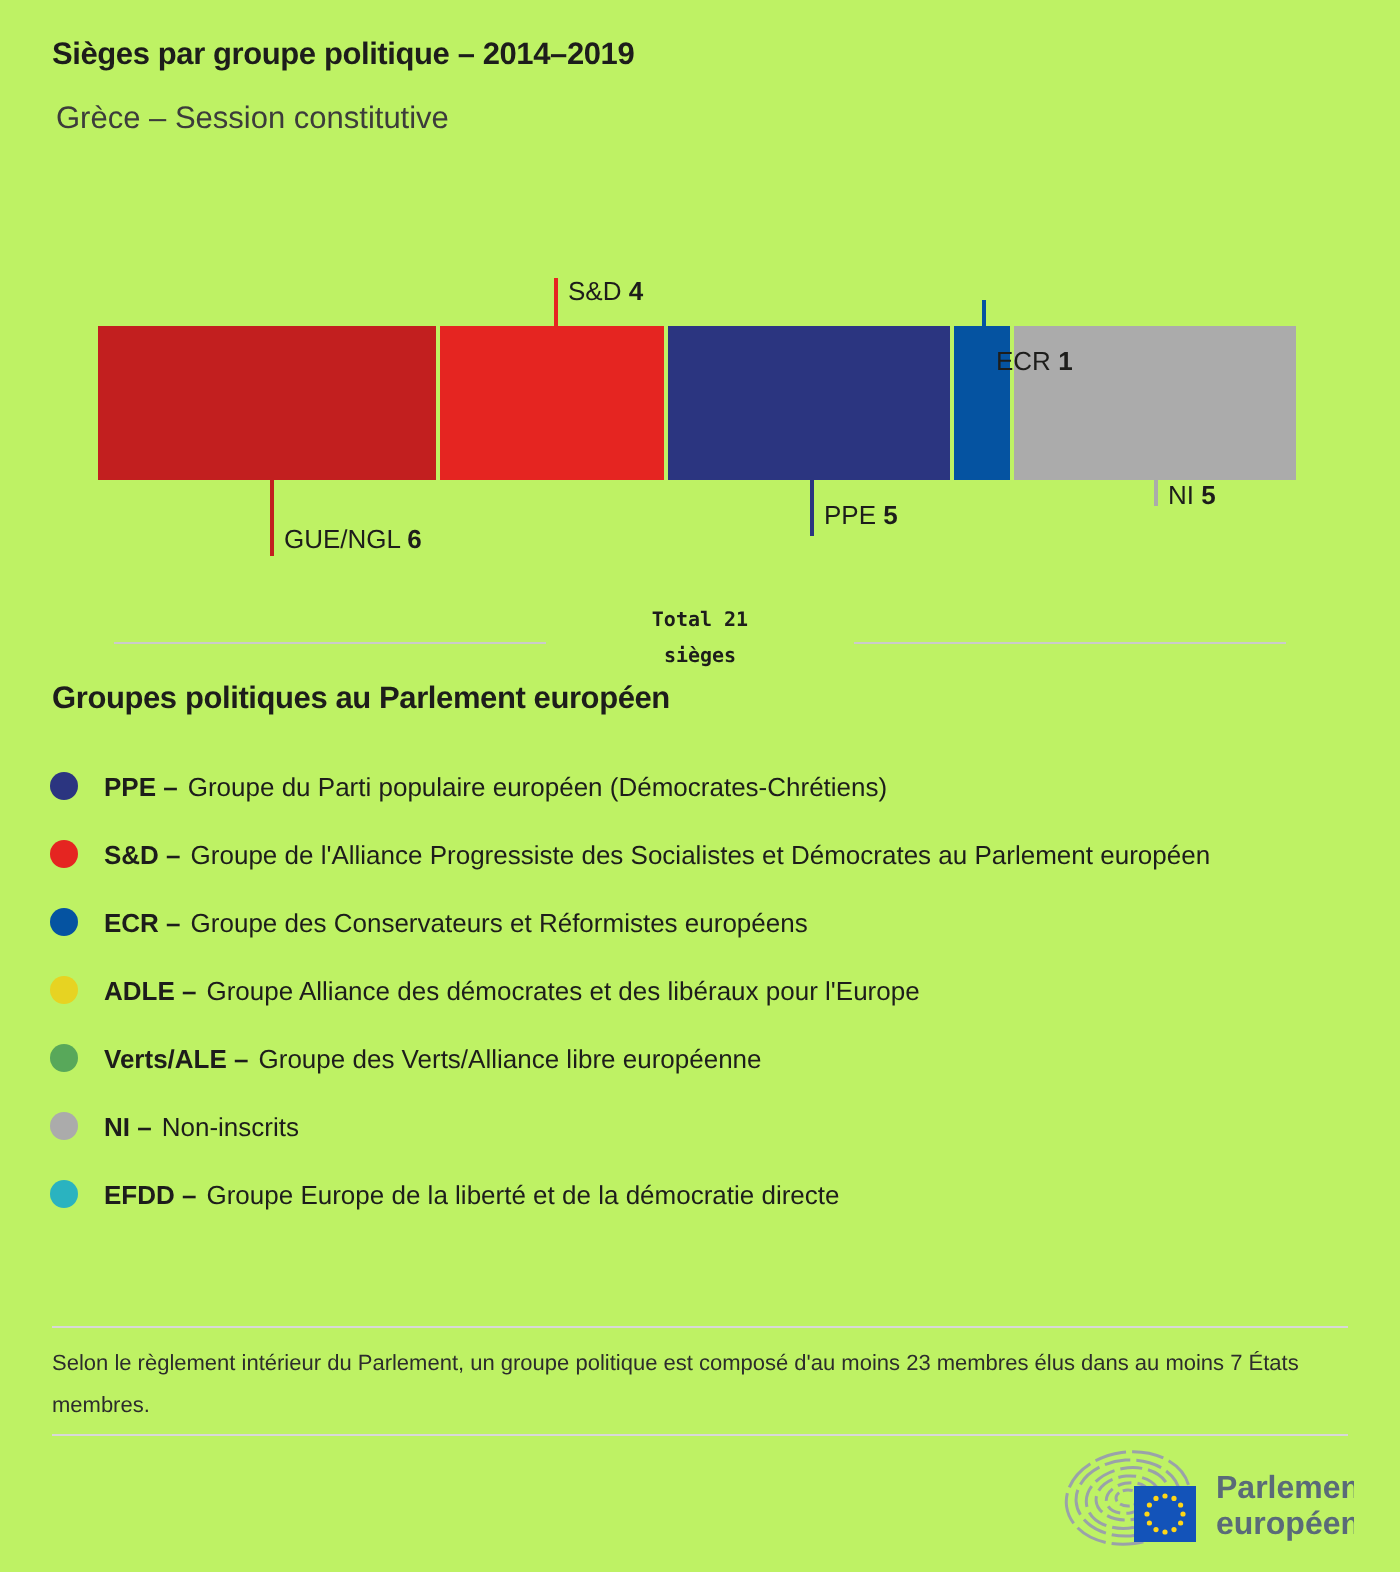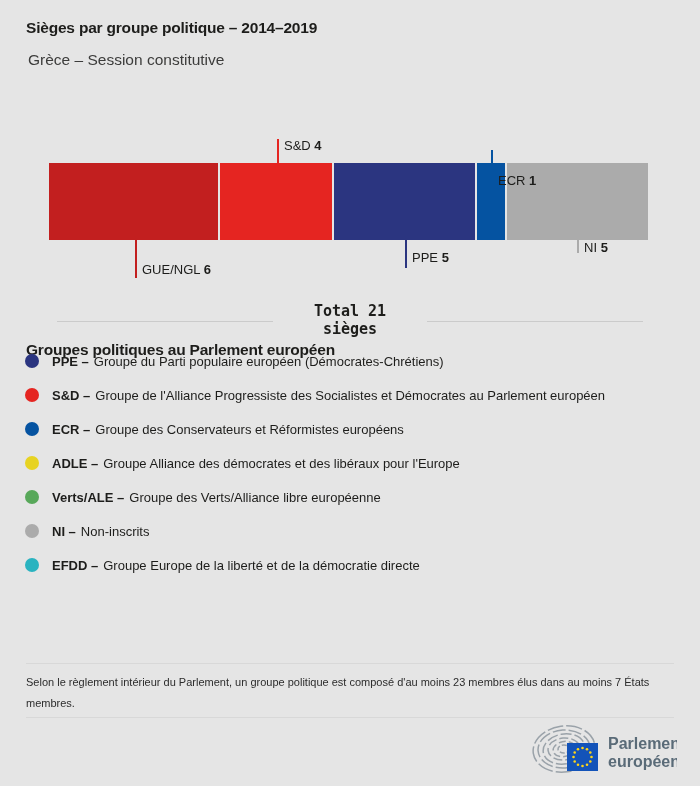--- a/index.html
+++ b/index.html
@@ -1,17 +1,17 @@
 <!DOCTYPE html>
 <html><head>
 <meta charset="utf-8">
 <style>
   html,body{margin:0;padding:0;background:#ffffff;}
   body{width:700px;height:786px;font-family:"Liberation Sans",sans-serif;color:#1d1d1b;}
-  .page{position:relative;width:700px;height:786px;overflow:hidden;background:#e5e5e5;}
+  .page{position:relative;width:700px;height:786px;overflow:hidden;background:#bef264;}
 
   .title{position:absolute;left:26px;top:19px;font-size:15.5px;font-weight:bold;letter-spacing:-0.2px;}
   .subtitle{position:absolute;left:28px;top:51px;font-size:15.5px;color:#3c3c3b;}
 
   
   .bar{position:absolute;left:49px;top:163px;width:599px;height:77px;display:flex;gap:2px;}
   .seg{height:100%;}
 
   .tick{position:absolute;width:1.5px;}
   .tick-sd{left:277px;top:139px;height:24px;}
@@ -22,28 +22,28 @@
 
   .callout{position:absolute;font-size:13px;white-space:nowrap;color:#1d1d1b;}
   .lbl-sd{left:284px;top:138px;}
   .lbl-ecr{left:498px;top:149px;margin-top:24px;}
   .lbl-gue{left:142px;top:262px;}
   .lbl-ppe{left:412px;top:250px;}
   .lbl-ni{left:584px;top:240px;}
   .callout b{font-weight:bold;}
 
   .total{position:absolute;left:0;top:302px;width:700px;text-align:center;
-         font-family:"DejaVu Sans Mono",monospace;font-weight:bold;font-size:15px;line-height:18px;}
+         font-family:"DejaVu Sans Mono",monospace;font-weight:bold;font-size:10px;line-height:18px;}
   .total-rule{position:absolute;top:321px;width:216px;border-top:1px solid #cbcbcb;height:0;}
   .total-rule.left{left:57px;}
   .total-rule.right{left:427px;}
 
   .legend-heading{position:absolute;left:26px;top:341px;font-size:15.5px;font-weight:bold;letter-spacing:-0.2px;}
 
-  .legend{position:absolute;left:25px;top:344px;width:660px;}
+  .legend{position:absolute;left:25px;top:376px;width:660px;}
   .legend-row{display:flex;align-items:center;height:34px;}
   .dot{width:14px;height:14px;border-radius:50%;margin-right:13px;flex:none;}
   .legend-abbr{font-weight:bold;font-size:13px;margin-right:5px;white-space:nowrap;}
   .legend-desc{font-size:13px;white-space:nowrap;}
 
   .rule{position:absolute;left:26px;width:648px;border-top:1px solid #d8d8d8;height:0;}
   .rule.r1{top:663px;}
   .rule.r2{top:717px;}
 
   .note{position:absolute;left:26px;top:672px;width:634px;font-size:11px;line-height:21px;color:#2c2c2c;}

